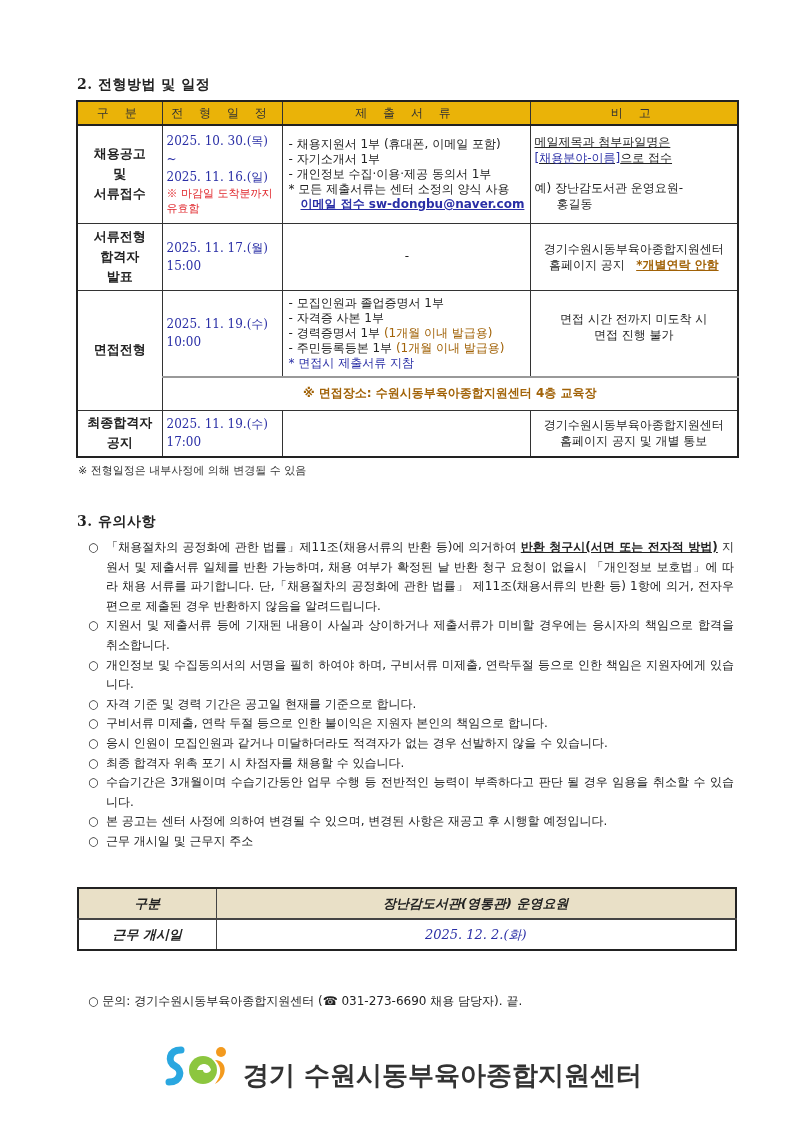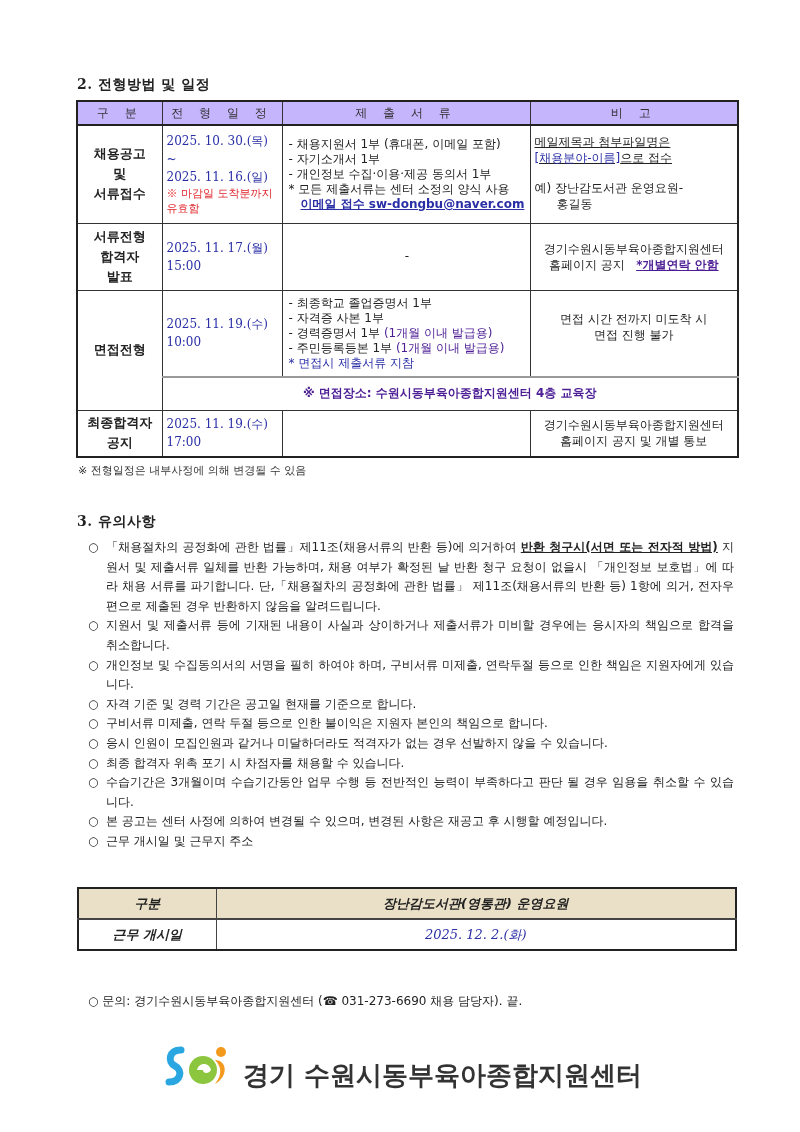--- a/index.html
+++ b/index.html
@@ -4,26 +4,26 @@
 <style>
   html, body { margin:0; padding:0; background:#ffffff; }
   body { width:800px; height:1132px; position:relative; overflow:hidden;
          font-family:"DejaVu Sans", "Liberation Sans", sans-serif; color:#222; }
   .abs { position:absolute; }
   .h2 { font-family:"DejaVu Serif","Liberation Serif",serif; font-size:14px; font-weight:bold; color:#222; letter-spacing:0.5px; }
 
   table { border-collapse:collapse; position:absolute; table-layout:fixed; }
   .t1 { left:76px; top:100px; width:661px; border:2px solid #222; }
   .t1 th, .t1 td { border:1px solid #333; font-size:12px; padding:0 4px; vertical-align:middle; }
-  .t1 th { background:#c4b5fd; font-weight:normal; height:22px; letter-spacing:6px; color:#333; border-bottom:2px solid #222; }
+  .t1 th { background:#eab308; font-weight:normal; height:22px; letter-spacing:6px; color:#333; border-bottom:2px solid #222; }
   .t1 td.cat { text-align:center; font-weight:bold; line-height:20px; font-size:13px; }
   .t1 td.date { text-align:left; color:#2a2fa6; font-family:"DejaVu Serif","Liberation Serif",serif; font-size:12px; line-height:18px; }
   .t1 td.docs { font-size:12px; line-height:15px; padding-left:6px; }
   .t1 td.note { font-size:12px; line-height:16px; }
-  .red { color:#4c1d95; }
+  .red { color:#a16207; }
   .blue { color:#2a2fa6; }
   .small-red { color:#e0262b; font-size:11px; line-height:15px; }
   .ul { text-decoration:underline; }
   .center { text-align:center; }
   .venue-row td { border-top:2px solid #999 !important; }
 
   .footnote { left:78px; top:463px; font-size:11px; color:#333; }
 
   .notes { left:88px; top:538px; width:646px; font-size:12px; line-height:19.6px; color:#222; }
   .notes .item { display:flex; }
@@ -111,21 +111,21 @@
 
     <tr style="height:87px">
       <td class="cat" rowspan="2">
         <div>면접전형</div>
       </td>
       <td class="date" style="vertical-align:top; padding-top:24px;">
         <div>2025. 11. 19.(수)</div>
         <div>10:00</div>
       </td>
       <td class="docs">
-        <div><span>- 최종학교 졸업증명서 1부</span><span class="red"></span></div>
+        <div><span>- 모집인원과 졸업증명서 1부</span><span class="red"></span></div>
         <div><span>- 자격증 사본 1부</span><span class="red"></span></div>
         <div><span>- 경력증명서 1부 </span><span class="red">(1개월 이내 발급용)</span></div>
         <div><span>- 주민등록등본 1부 </span><span class="red">(1개월 이내 발급용)</span></div>
         <div class="blue">* 면접시 제출서류 지참</div>
       </td>
       <td class="note center" style="vertical-align:top; padding-top:20px;margin-top:8px;">
         <div>면접 시간 전까지 미도착 시</div>
         <div>면접 진행 불가</div>
       </td>
     </tr>

